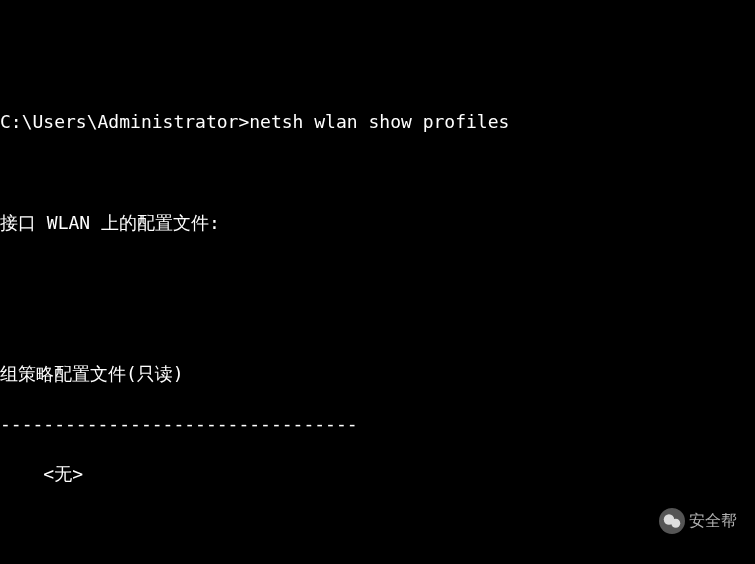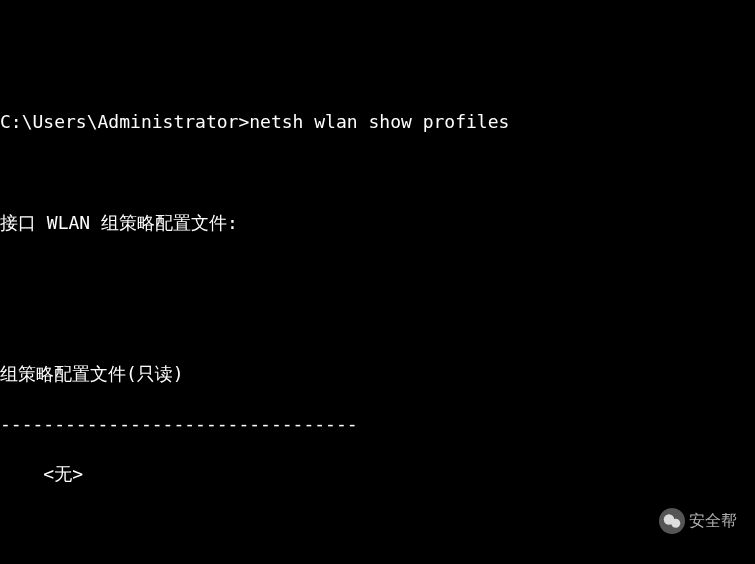--- a/index.html
+++ b/index.html
@@ -52,21 +52,21 @@
       fill: #ddd;
     }
   </style>
 </head>
 <body>
 
 
 
 <div class="line"><span>C:\Users\Administrator&gt;</span><span>netsh wlan show profiles</span></div>
 <div class="line"> </div>
-<div class="line">接口 WLAN 组策略配置文件:</div>
+<div class="line">接口 WLAN 上的配置文件:</div>
 <div class="line"> </div>
 <div class="line"> </div>
 <div class="line">组策略配置文件(只读)</div>
 <div class="line separator">---------------------------------</div>
 <div class="line">    &lt;无&gt;</div>
 <div class="line"> </div>
 <div class="line">用户配置文件</div>
 
 
 

